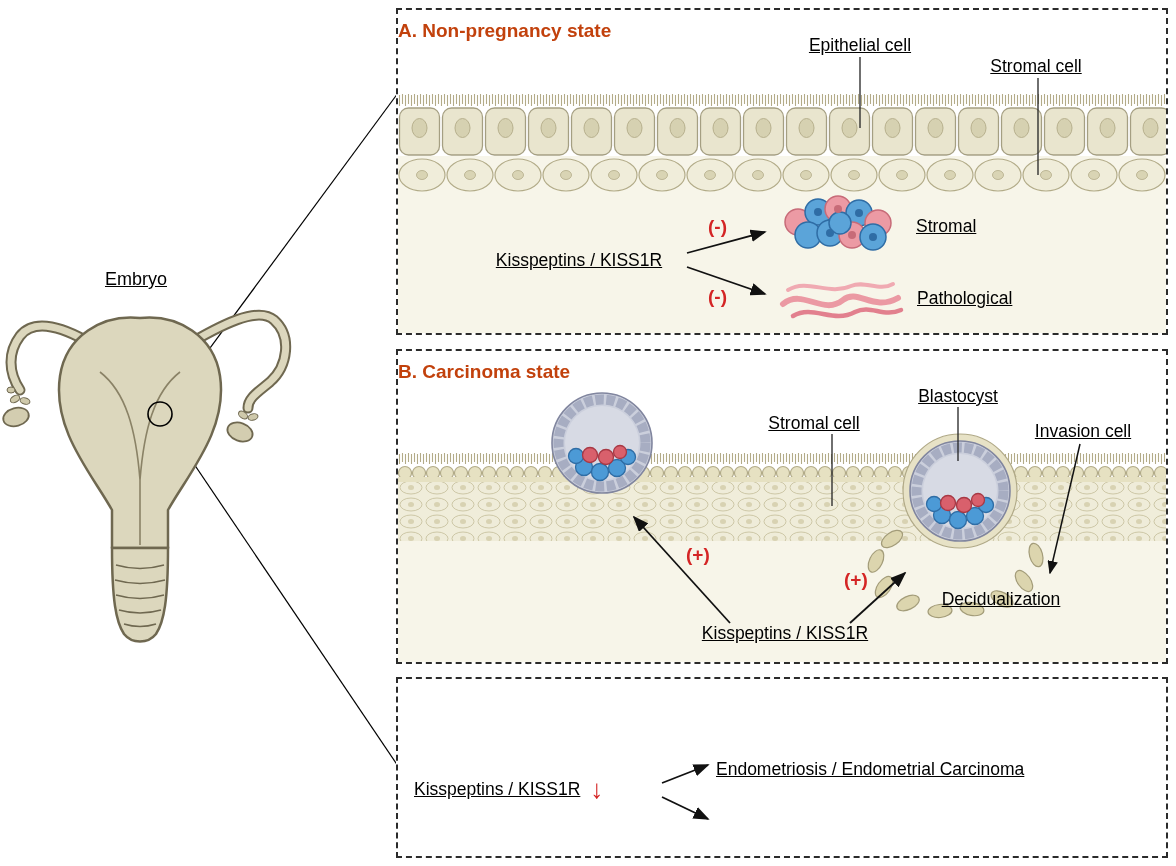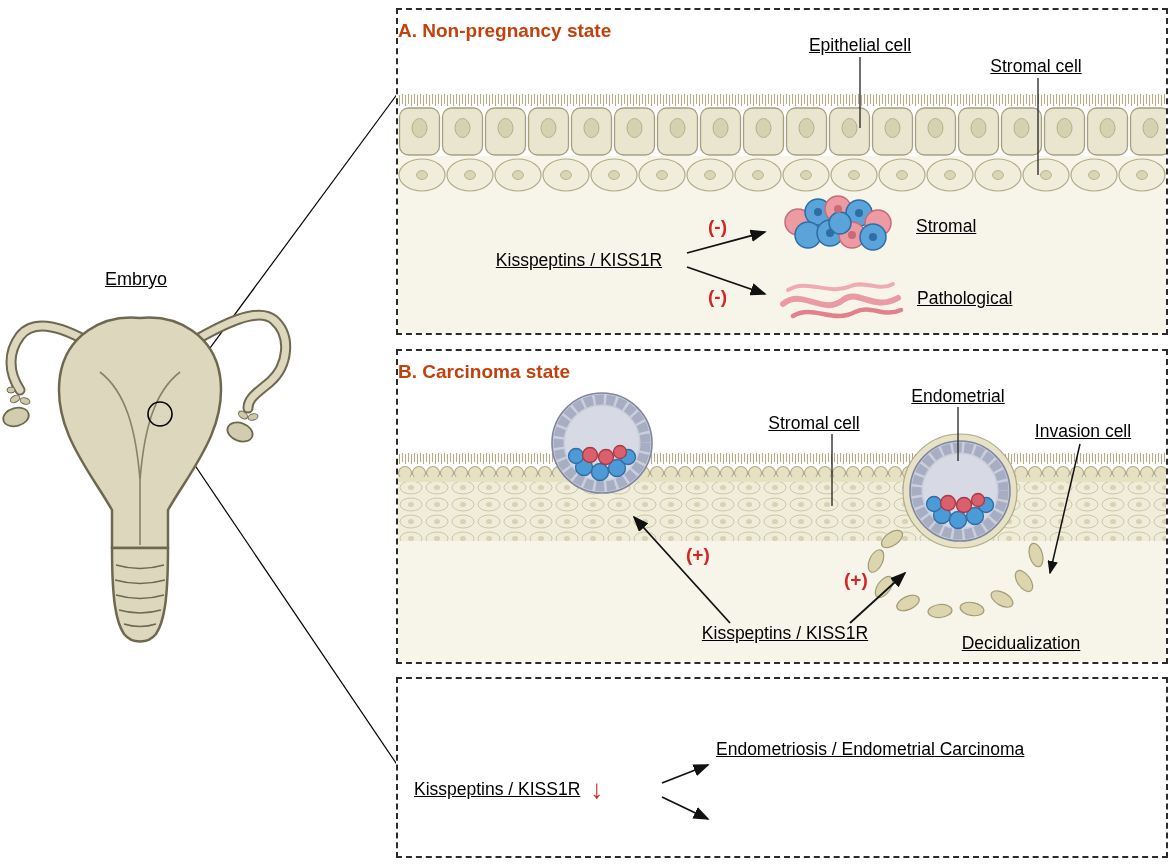--- a/index.html
+++ b/index.html
@@ -183,39 +183,39 @@
       <line x1="434" y1="83" x2="434" y2="155" stroke="#222" stroke-width="1.3"></line>
       <line x1="560" y1="56" x2="560" y2="110" stroke="#222" stroke-width="1.3"></line>
       <line x1="682" y1="93" x2="652" y2="222" stroke="#111" stroke-width="1.5" marker-end="url(#arrowB)"></line>
 
       <line x1="332" y1="272" x2="236" y2="166" stroke="#111" stroke-width="1.8" marker-end="url(#arrowB)"></line>
       <line x1="452" y1="272" x2="507" y2="222" stroke="#111" stroke-width="1.8" marker-end="url(#arrowB)"></line>
     </svg>
 
     <div class="ttl">B. Carcinoma state</div>
     <div class="lbl ctr" style="left:356px;top:62px;width:120px;">Stromal cell</div>
-    <div class="lbl ctr" style="left:500px;top:35px;width:120px;">Endometrial</div>
+    <div class="lbl ctr" style="left:500px;top:35px;width:120px;">Blastocyst</div>
     <div class="lbl ctr" style="left:620px;top:70px;width:130px;">Invasion cell</div>
     <div class="sign" style="left:288px;top:193px;">(+)</div>
     <div class="sign" style="left:446px;top:218px;">(+)</div>
-    <div class="lbl ctr" style="left:548px;top:238px;width:150px;margin-top:44px;">Decidualization</div>
+    <div class="lbl ctr" style="left:528px;top:238px;width:150px;">Decidualization</div>
     <div class="lbl ctr" style="left:287px;top:272px;width:200px;">Kisspeptins / KISS1R</div>
   </div>
 
   <div class="panel" style="left:396px;top:677px;width:772px;height:181px;">
     <svg class="abs" width="768" height="177" viewBox="0 0 768 177">
       <defs>
         <marker id="arrowC" markerWidth="9" markerHeight="7" refX="8" refY="3.5" orient="auto">
           <path d="M0 0 L9 3.5 L0 7 Z" fill="#111"></path>
         </marker>
       </defs>
       <line x1="264" y1="104" x2="310" y2="86" stroke="#111" stroke-width="1.8" marker-end="url(#arrowC)"></line>
       <line x1="264" y1="118" x2="310" y2="140" stroke="#111" stroke-width="1.8" marker-end="url(#arrowC)"></line>
     </svg>
 
     <div class="kissrow" style="left:16px;top:99px;">
       <span class="lbl" style="position:static;">Kisspeptins / KISS1R</span>
       <span class="dna">↓</span>
     </div>
-    <div class="lbl" style="left:318px;top:60px;">Endometriosis / Endometrial Carcinoma</div>
+    <div class="lbl" style="left:318px;top:80px;">Endometriosis / Endometrial Carcinoma</div>
   </div>
 
 </div>
 
 </body></html>

